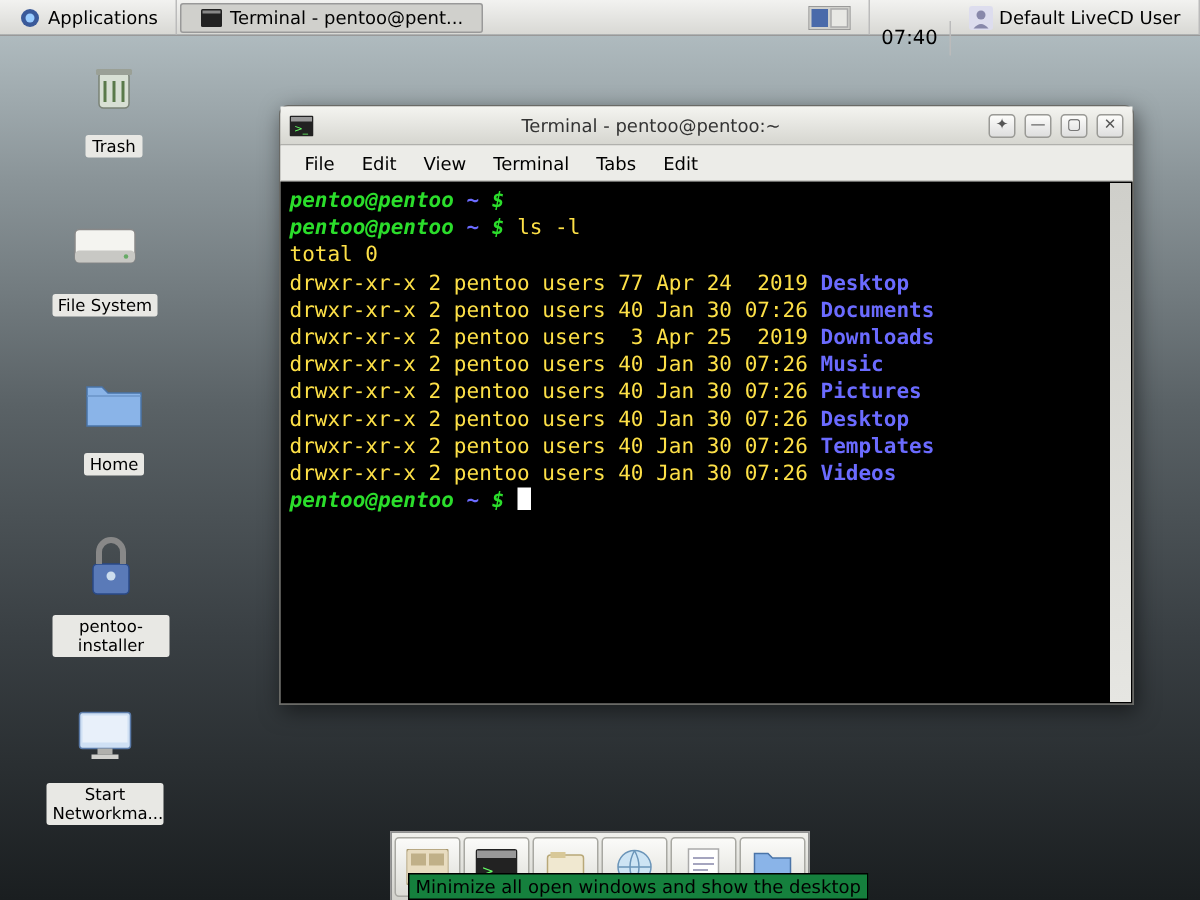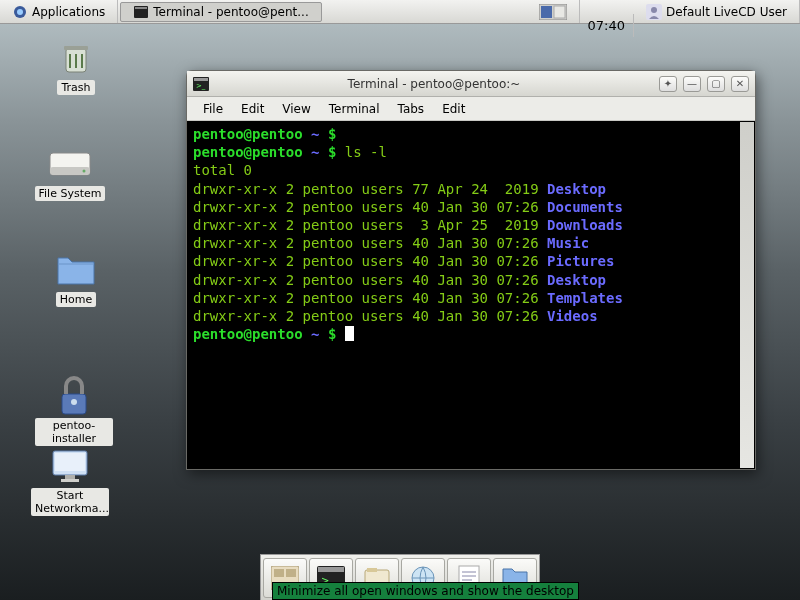--- a/index.html
+++ b/index.html
@@ -25,21 +25,21 @@
   padding: 0 12px; height: 100%;
   border-right: 1px solid #bbb;
 }
 .panel-item.task { background: #d0d0cc; border: 1px solid #999; border-radius: 2px; margin: 2px; height: 20px; min-width: 200px; }
 .panel-spacer { flex: 1; }
 .clock { padding: 0 8px; font-size: 13px; margin-top: 27px; }
 .mini-icon { width: 16px; height: 16px; display: inline-flex; align-items: center; justify-content: center; }
 
 .desktop-icon {
   position: absolute; width: 80px;
-  display: flex; flex-direction: column; align-items: center; gap: 2px;
+  display: flex; flex-direction: column; align-items: center; gap: 12px;
   color: #000; text-align: center;
   cursor: pointer;
 }
 .desktop-icon .icon-box { width: 48px; height: 40px; display: flex; align-items: center; justify-content: center; }
 .desktop-icon .label { background: #e8e8e4; padding: 1px 4px; border-radius: 2px; font-size: 11px; line-height: 1.2; max-width: 78px; }
 
 .window {
   position: absolute; left: 186px; top: 70px; width: 570px; height: 400px;
   background: #e8e8e4;
   border: 1px solid #6a6a66;
@@ -68,23 +68,23 @@
   padding: 0 8px; border-bottom: 1px solid #c8c8c4;
 }
 .menubar span { padding: 2px 8px; cursor: pointer; }
 .term {
   flex: 1; background: #000; color: #fff;
   font-family: "DejaVu Sans Mono", monospace;
   font-size: 14px; line-height: 1.3;
   padding: 4px 6px; overflow: hidden;
   white-space: pre;
 }
-.p-green { color: #2bdd2b; font-weight: bold; }
+.p-green { color: #2bdd2b; font-weight: bold; font-style: italic; }
 .p-blue  { color: #6b6bff; font-weight: bold; }
-.p-white { color: #84cc16; }
+.p-white { color: #fde047; }
 .cursor { display:inline-block; width: 9px; height: 15px; background:#fff; vertical-align: -2px; }
 .scrollbar {
   position: absolute; right: 1px; top: 51px; bottom: 1px; width: 14px;
   background: linear-gradient(#cfcfca,#e6e6e2);
 }
 
 .dock {
   position: absolute; left: 50%; transform: translateX(-50%);
   bottom: 0; height: 46px;
   background: linear-gradient(#f0f0ec,#d2d2cc);
@@ -174,32 +174,32 @@
 <div class="desktop-icon" style="left:36px; top:250px">
   <div class="icon-box">
     <svg width="44" height="36">
         <path d="M4 12 L4 32 L40 32 L40 10 L18 10 L14 6 L4 6 Z" fill="#8ab4e8" stroke="#4a74a8"></path>
         <path d="M4 12 L40 12" stroke="#6a94c8"></path>
       </svg>
   </div>
   <div class="label">Home</div>
 </div>
 
-<div class="desktop-icon" style="left:34px; top:376px">
+<div class="desktop-icon" style="left:34px; top:358px">
   <div class="icon-box">
     <svg width="36" height="40">
         <rect x="6" y="18" width="24" height="20" fill="#5a7ab8" stroke="#2a4a88" rx="3"></rect>
         <path d="M10 18 L10 10 A8 8 0 0 1 26 10 L26 18" fill="none" stroke="#888" stroke-width="4"></path>
         <circle cx="18" cy="26" r="3" fill="#cde"></circle>
       </svg>
   </div>
   <div class="label">pentoo-installer</div>
 </div>
 
-<div class="desktop-icon" style="left:30px; top:446px">
+<div class="desktop-icon" style="left:30px; top:470px">
   <div class="icon-box">
     <svg width="42" height="38">
         <rect x="4" y="4" width="34" height="24" fill="#cfe0f4" stroke="#5a7aa8" rx="2"></rect>
         <rect x="6" y="6" width="30" height="18" fill="#e8f0fa"></rect>
         <rect x="16" y="28" width="10" height="4" fill="#b0b0ac"></rect>
         <rect x="12" y="32" width="18" height="3" fill="#d0d0cc"></rect>
       </svg>
   </div>
   <div class="label">Start Networkma...</div>
 </div>

